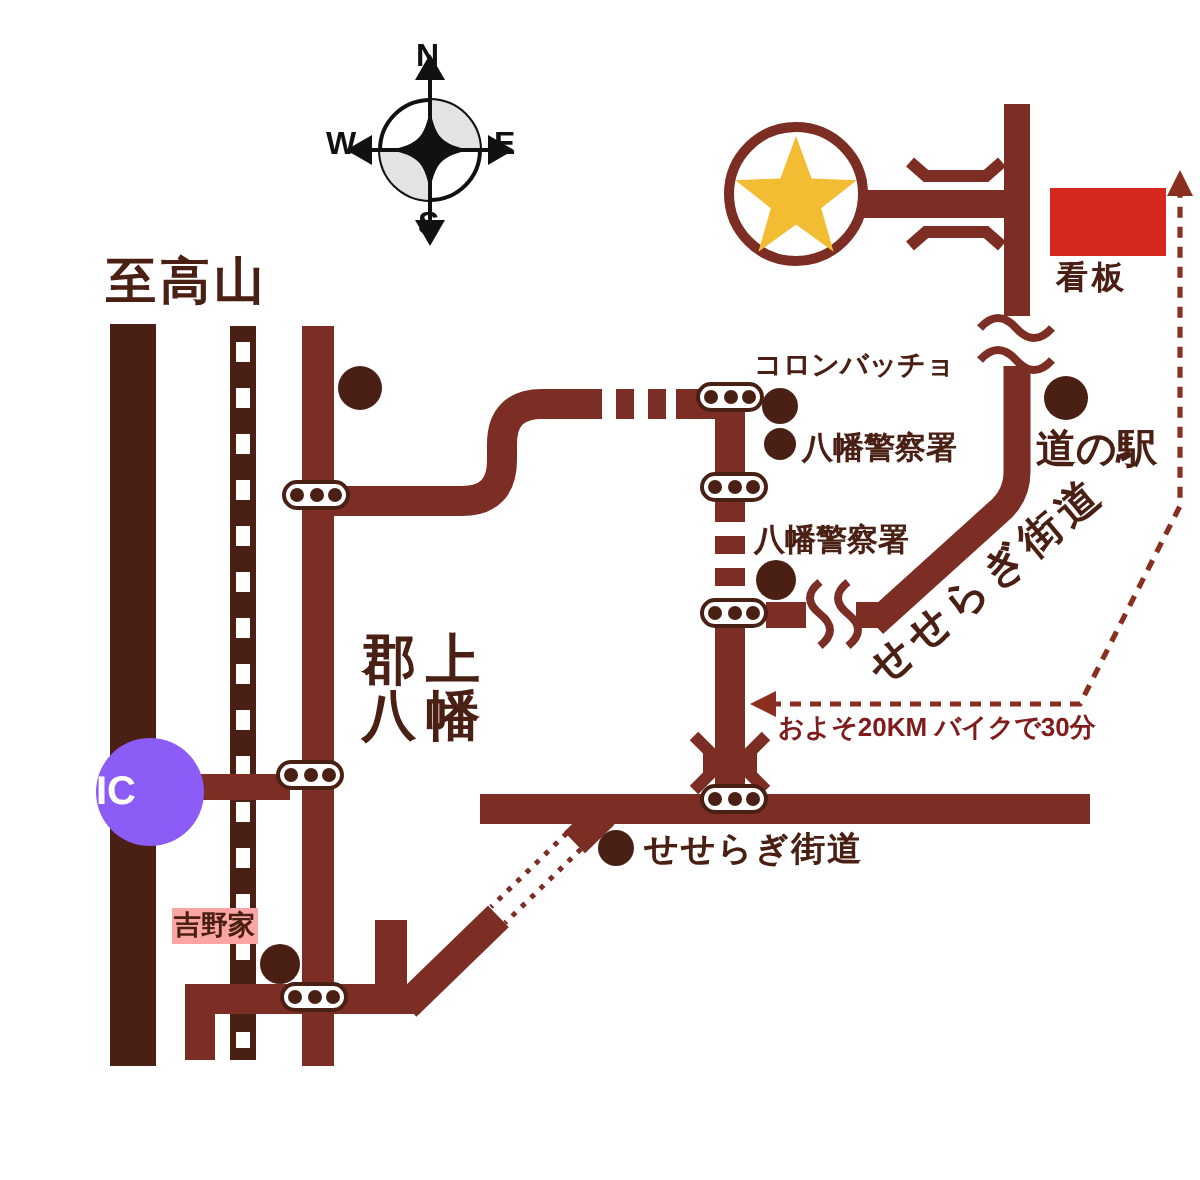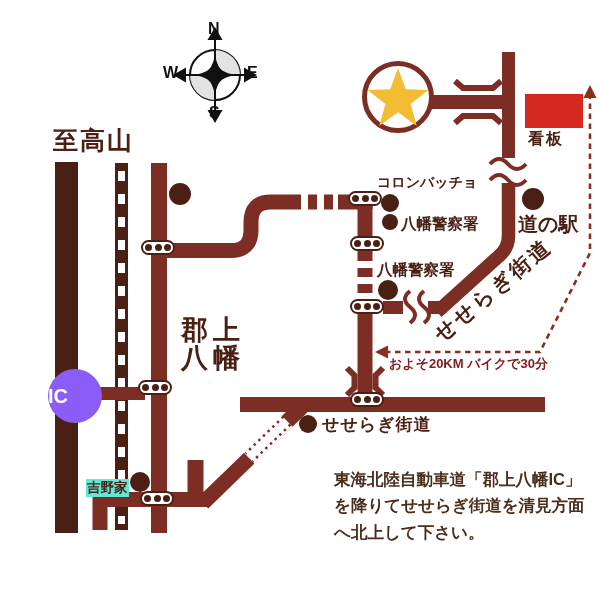--- a/index.html
+++ b/index.html
@@ -162,22 +162,17 @@
 
   <div class="lbl" style="left:420px;top:276px;font-size:21px;letter-spacing:3px;transform:rotate(-40deg);transform-origin:center">せせらぎ街道</div>
 
   <div class="lbl" style="left:181px;top:316px;font-size:27px;letter-spacing:5px;line-height:1.05;text-align:center">
     <div>郡上</div>
     <div>八幡</div>
   </div>
 
   <div class="lbl" style="left:389px;top:355px;font-size:13px;color:#7f1d1d">およそ20KM  バイクで30分</div>
   <div class="lbl" style="left:322px;top:413px;font-size:17px;letter-spacing:1px">せせらぎ街道</div>
-  <div class="lbl" style="left:86px;top:479px;font-size:13.5px;background:#5eead4;padding:0 1px">吉野家</div>
+  <div class="lbl" style="left:86px;top:454px;font-size:13.5px;background:#fca5a5;padding:0 1px">吉野家</div>
   <div class="lbl" style="left:528px;top:129px;font-size:16px;letter-spacing:2px">看板</div>
 
-  <div class="lbl note" style="left:334px;top:466px;font-size:16.5px;color:#4a2e1c">
-    <div>東海北陸自動車道「郡上八幡IC」</div>
-    <div>を降りてせせらぎ街道を清見方面</div>
-    <div>へ北上して下さい。</div>
-  </div>
 
 </div>
 
 </body></html>

